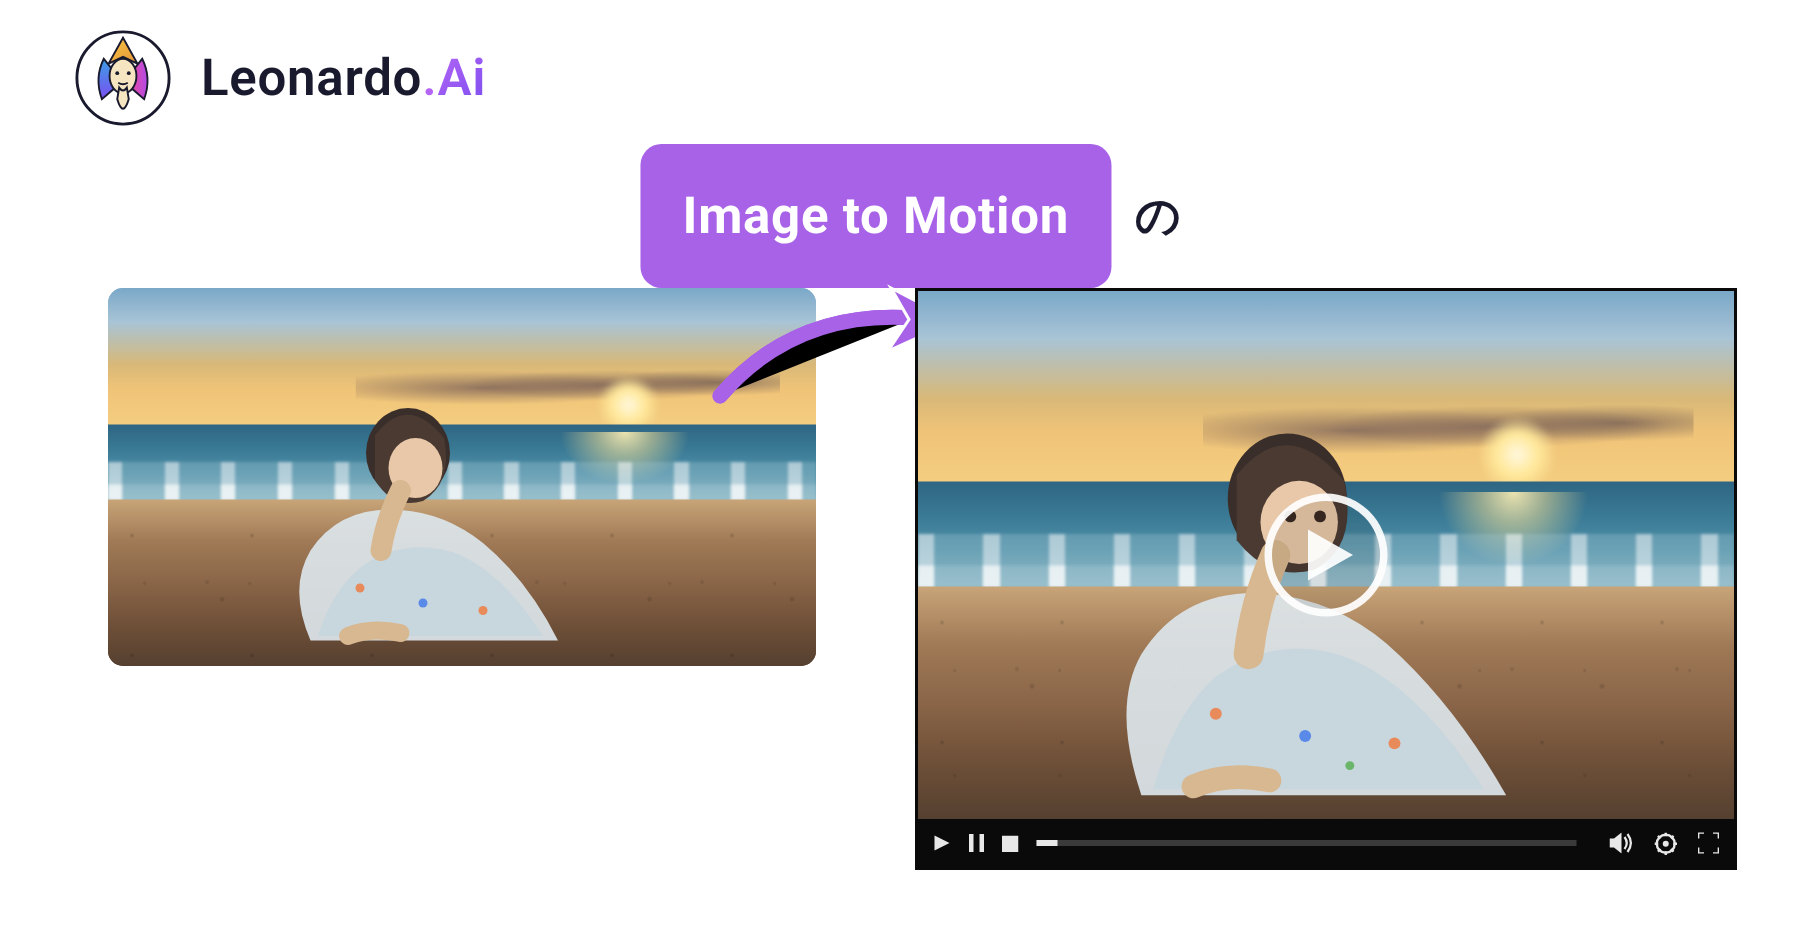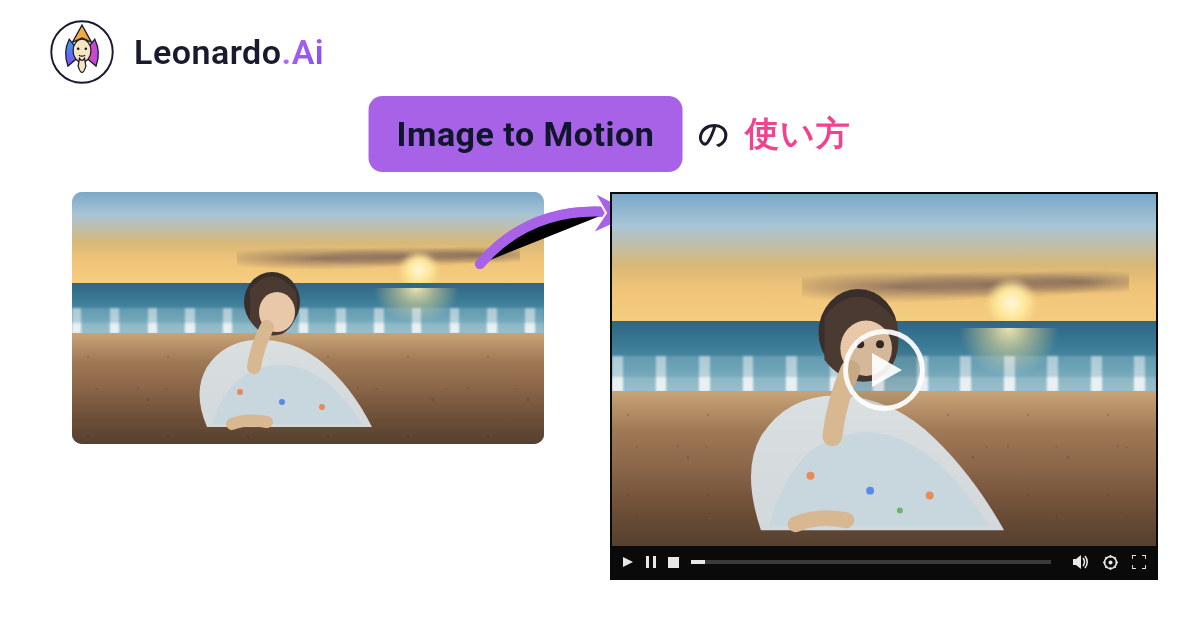--- a/index.html
+++ b/index.html
@@ -52,24 +52,24 @@
       position: absolute;
       top: 96px;
       left: 50%;
       transform: translateX(-48%);
       display: flex;
       align-items: center;
       gap: 16px;
     }
     .chip {
       background: #a862e8;
-      color: #0f172a;
+      color: #ffffff;
       font-size: 34px;
       font-weight: 700;
-      padding: 18px 28px;
+      padding: 28px 28px;
       border-radius: 14px;
       letter-spacing: 0.5px;
     }
     .suffix-no { color: #1a1a2e; font-size: 30px; font-weight: 700; }
     .suffix-pink { color: #f1428f; font-size: 34px; font-weight: 800; letter-spacing: 1px; }
 
     
     .scene {
       border-radius: 10px;
       overflow: hidden;
@@ -220,21 +220,20 @@
     </svg>
   </div>
   <div class="brand-text">
     <span class="brand-dark">Leonardo</span><span class="brand-dot">.</span><span class="brand-accent">Ai</span>
   </div>
 </div>
 
 <div class="title-row">
   <div class="chip">Image to Motion</div>
   <span class="suffix-no">の</span>
-  <span class="suffix-pink">使い方</span>
 </div>
 
 <div class="src-img scene">
   <div class="sky-grad"></div>
   <div class="clouds"></div>
   <div class="sun"></div>
   <div class="sea"></div>
   <div class="sun-reflect"></div>
   <div class="wave wave1"></div>
   <div class="wave wave2"></div>

